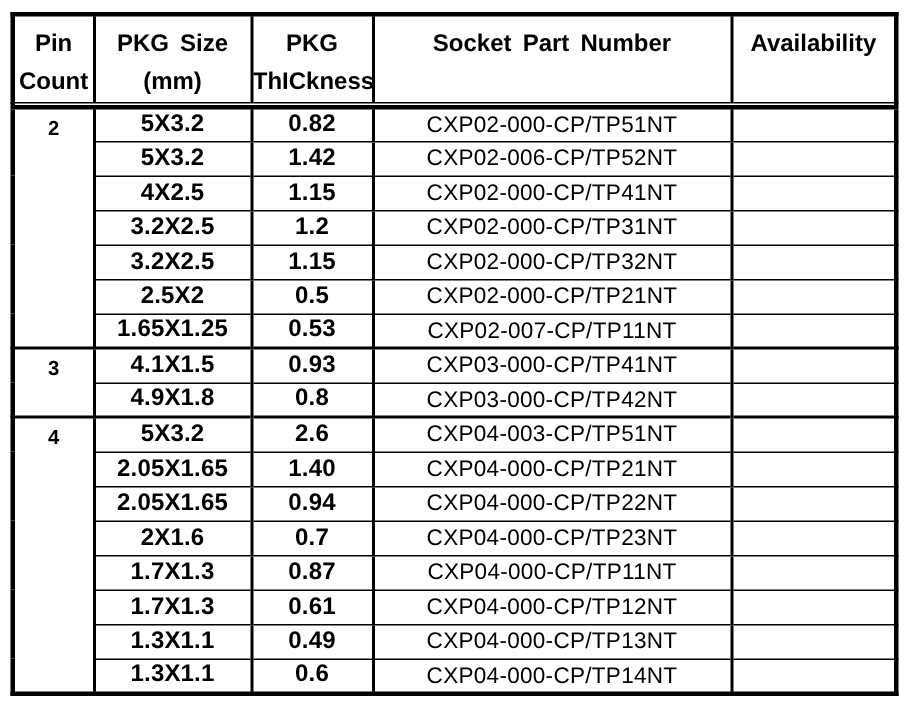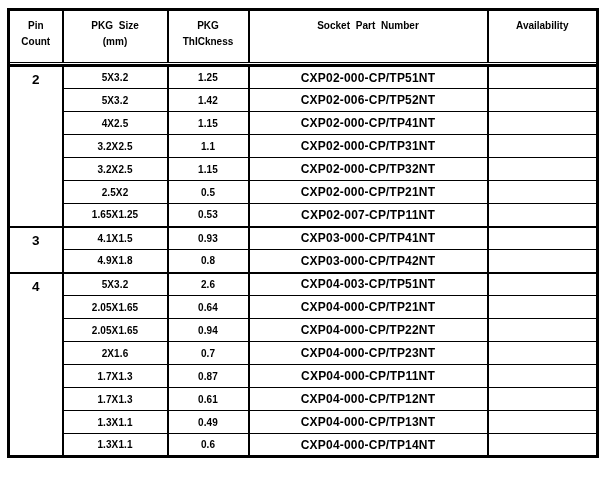--- a/index.html
+++ b/index.html
@@ -26,21 +26,21 @@
     border: 2px solid #000000;
     border-top-width: 1.5px;
     border-bottom-width: 1.5px;
     overflow: hidden;
     white-space: nowrap;
   }
   thead th {
     height: 53px;
     vertical-align: top;
     padding-top: 7px;
-    font-size: 10px;
+    font-size: 16px;
     font-weight: bold;
     text-align: center;
     word-spacing: 3px;
     line-height: 1.55;
     background: #ffffff;
   }
   
   tr.sep td {
     height: 3px;
     padding: 0;
@@ -56,27 +56,27 @@
     background: #ffffff;
   }
   td.pin {
     font-size: 13.5px;
     font-weight: bold;
     vertical-align: top;
     padding-top: 2px;
     line-height: 21px;
   }
   td.size, td.thick {
-    font-size: 10px;
+    font-size: 16px;
     font-weight: bold;
     letter-spacing: 0.1px;
   }
   td.part {
-    font-size: 12px;
-    font-weight: bold;
+    font-size: 15px;
+    font-weight: normal;
     letter-spacing: 0.2px;
   }
   td.avail { font-size: 11px; }
   tr.group-start td { border-top-width: 2.5px; }
 </style>
 </head>
 <body>
 
 <div class="page">
   <table class="socket-table">
@@ -110,39 +110,39 @@
       </tr>
     </thead>
     <tbody>
       <tr class="sep">
         <td colspan="5"></td>
       </tr>
 
     <tr>
           <td rowspan="7" class="pin">2</td>
           <td class="size">5X3.2</td>
-          <td class="thick">1.25</td>
+          <td class="thick">0.82</td>
           <td class="part">CXP02-000-CP/TP51NT</td>
           <td class="avail"></td>
         </tr>
         <tr>
           <td class="size">5X3.2</td>
           <td class="thick">1.42</td>
           <td class="part">CXP02-006-CP/TP52NT</td>
           <td class="avail"></td>
         </tr>
         <tr>
           <td class="size">4X2.5</td>
           <td class="thick">1.15</td>
           <td class="part">CXP02-000-CP/TP41NT</td>
           <td class="avail"></td>
         </tr>
         <tr>
           <td class="size">3.2X2.5</td>
-          <td class="thick">1.1</td>
+          <td class="thick">1.2</td>
           <td class="part">CXP02-000-CP/TP31NT</td>
           <td class="avail"></td>
         </tr>
         <tr>
           <td class="size">3.2X2.5</td>
           <td class="thick">1.15</td>
           <td class="part">CXP02-000-CP/TP32NT</td>
           <td class="avail"></td>
         </tr>
         <tr>
@@ -172,21 +172,21 @@
         </tr>
         <tr class="group-start">
           <td rowspan="8" class="pin">4</td>
           <td class="size">5X3.2</td>
           <td class="thick">2.6</td>
           <td class="part">CXP04-003-CP/TP51NT</td>
           <td class="avail"></td>
         </tr>
         <tr>
           <td class="size">2.05X1.65</td>
-          <td class="thick">0.64</td>
+          <td class="thick">1.40</td>
           <td class="part">CXP04-000-CP/TP21NT</td>
           <td class="avail"></td>
         </tr>
         <tr>
           <td class="size">2.05X1.65</td>
           <td class="thick">0.94</td>
           <td class="part">CXP04-000-CP/TP22NT</td>
           <td class="avail"></td>
         </tr>
         <tr>

